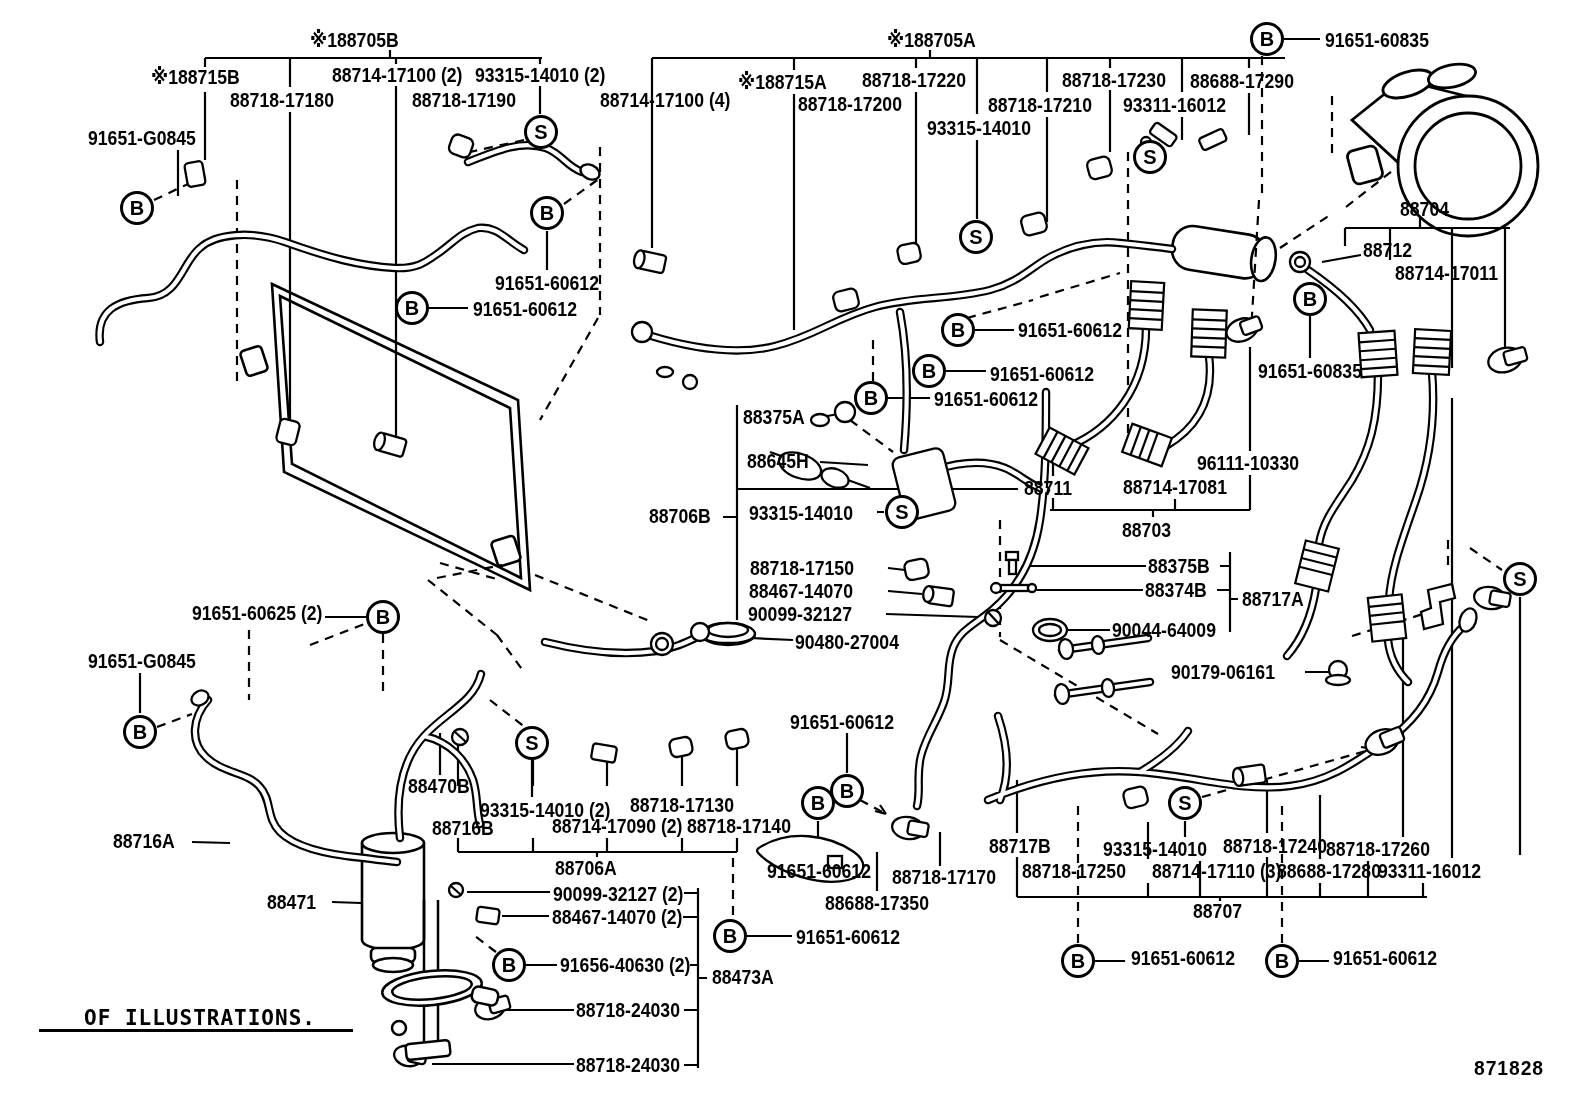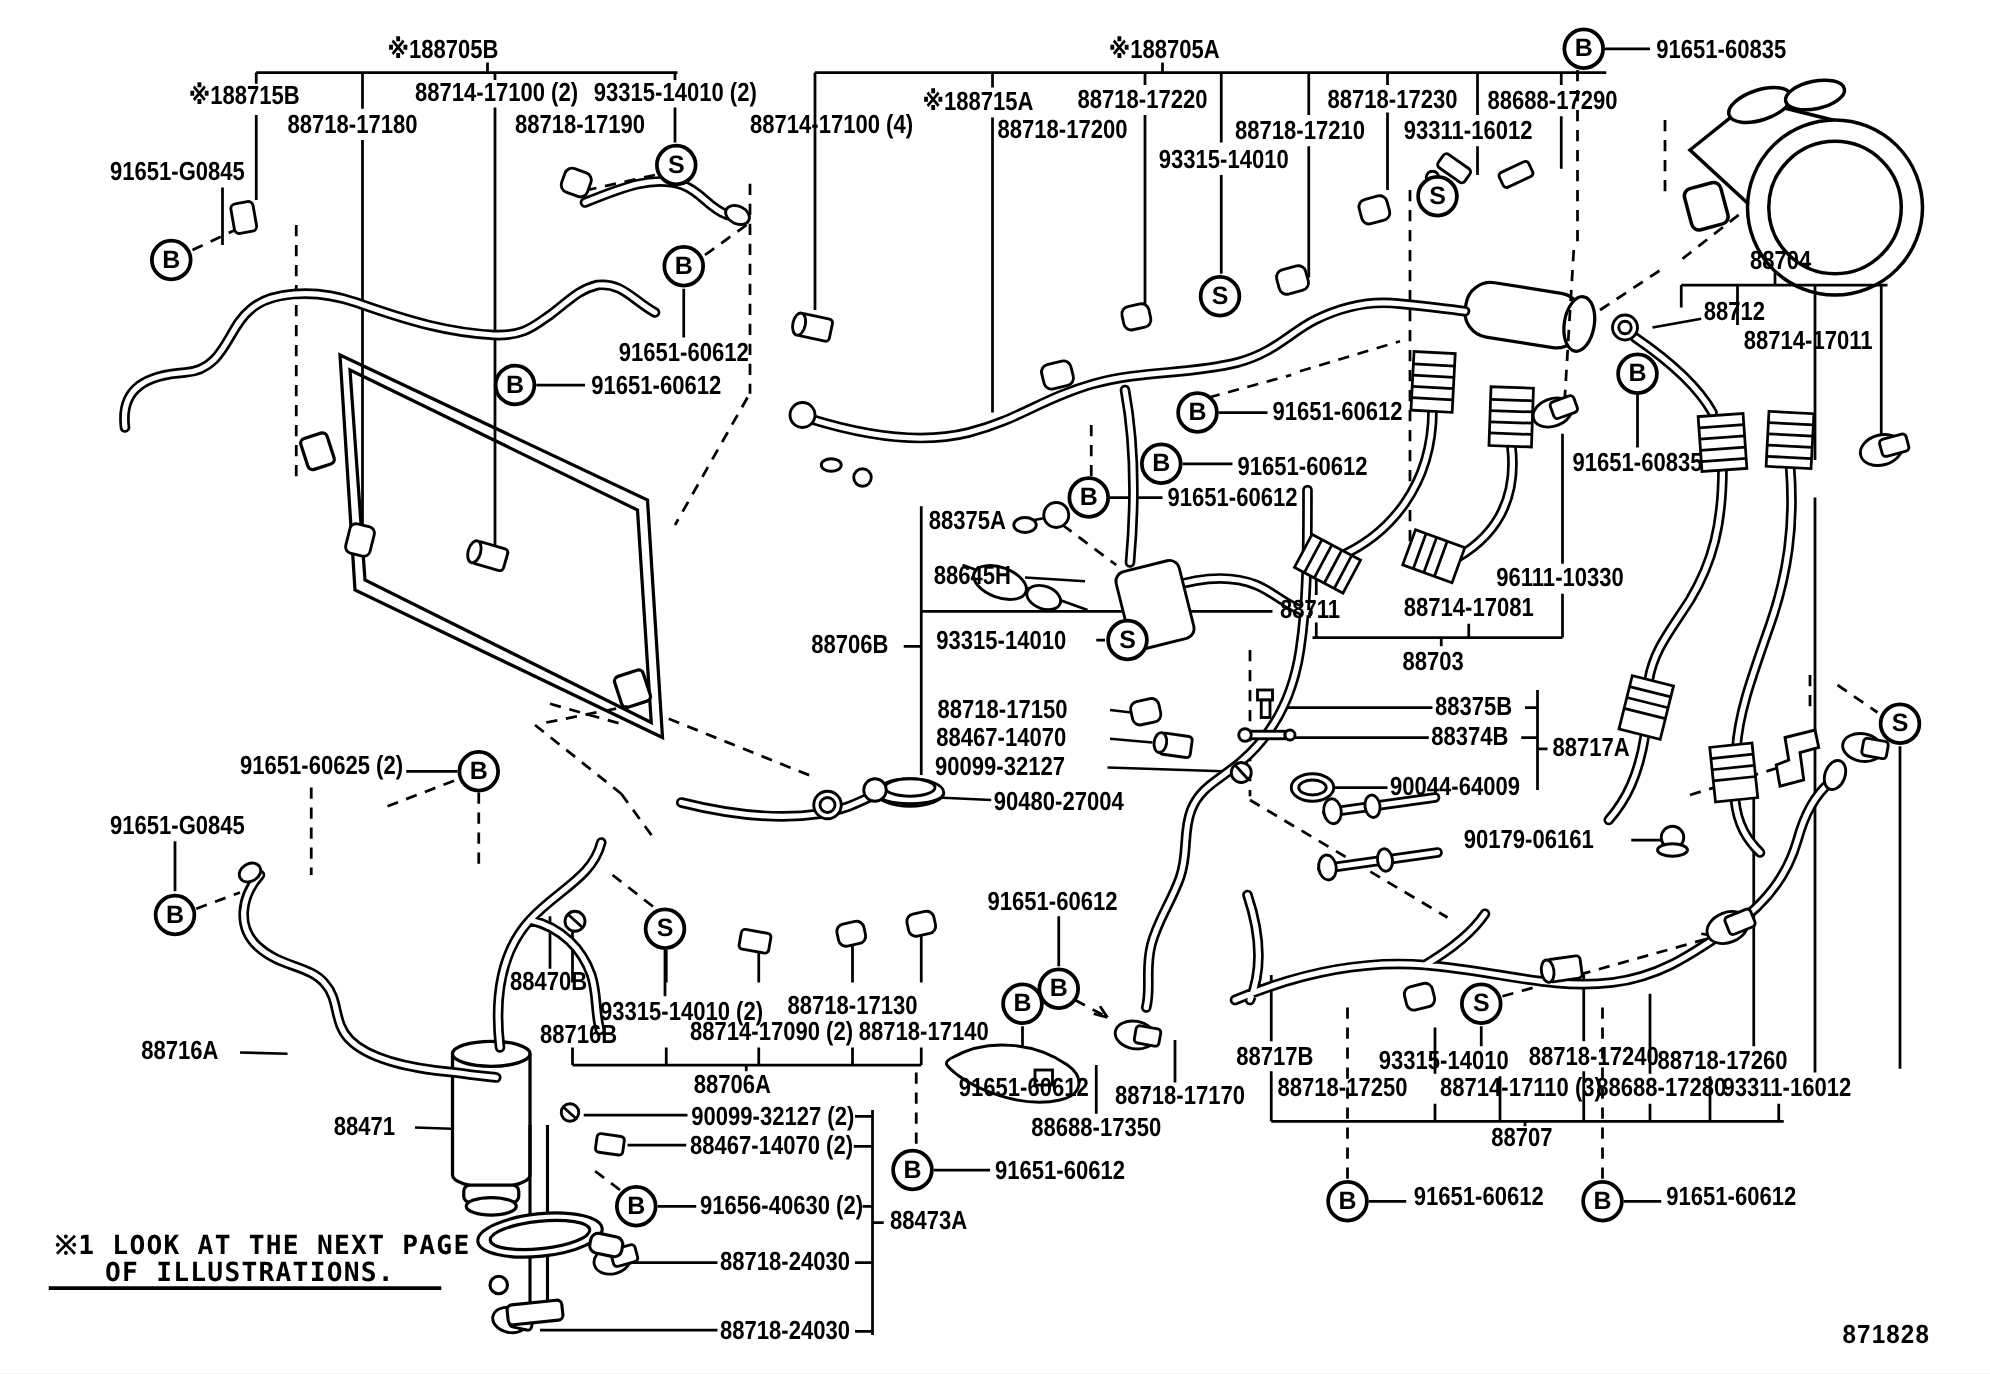--- a/index.html
+++ b/index.html
@@ -389,18 +389,17 @@
       <div class="marker" style="left: 1265px; top: 944px;">B</div>
       <div class="marker" style="left: 524px; top: 115px;">S</div>
       <div class="marker" style="left: 959px; top: 220px;">S</div>
       <div class="marker" style="left: 1133px; top: 140px;">S</div>
       <div class="marker" style="left: 885px; top: 495px;">S</div>
       <div class="marker" style="left: 515px; top: 726px;">S</div>
       <div class="marker" style="left: 1168px; top: 786px;">S</div>
       <div class="marker" style="left: 1503px; top: 562px;">S</div>
     </div>
 
-  <div id="note-line1" class="note">※1 LOOK AT THE NEXT PAGE</div>
   <div id="note-line2" class="note">OF ILLUSTRATIONS.</div>
   <div id="note-underline"></div>
 
   <div id="doc-number">871828</div>
 </div>
 
 </body></html>

